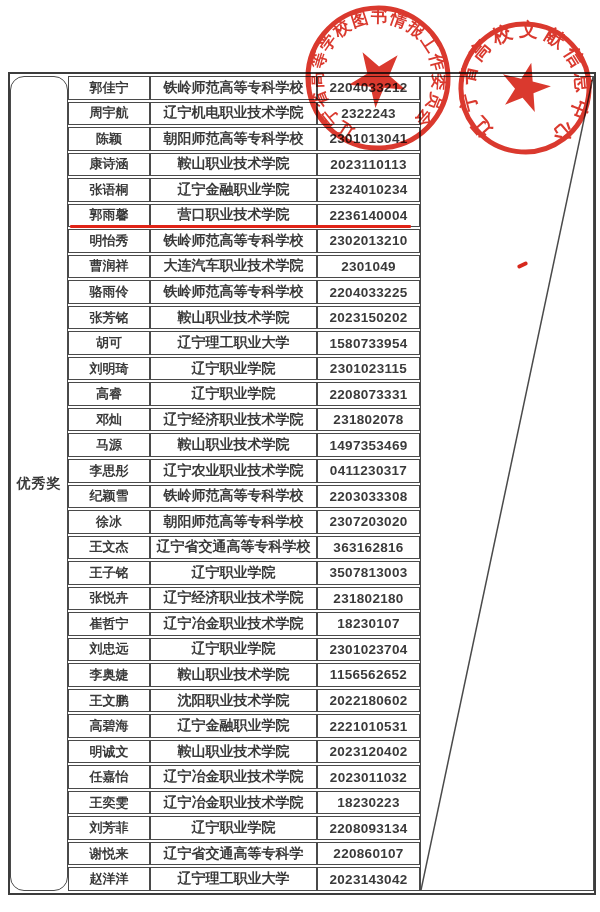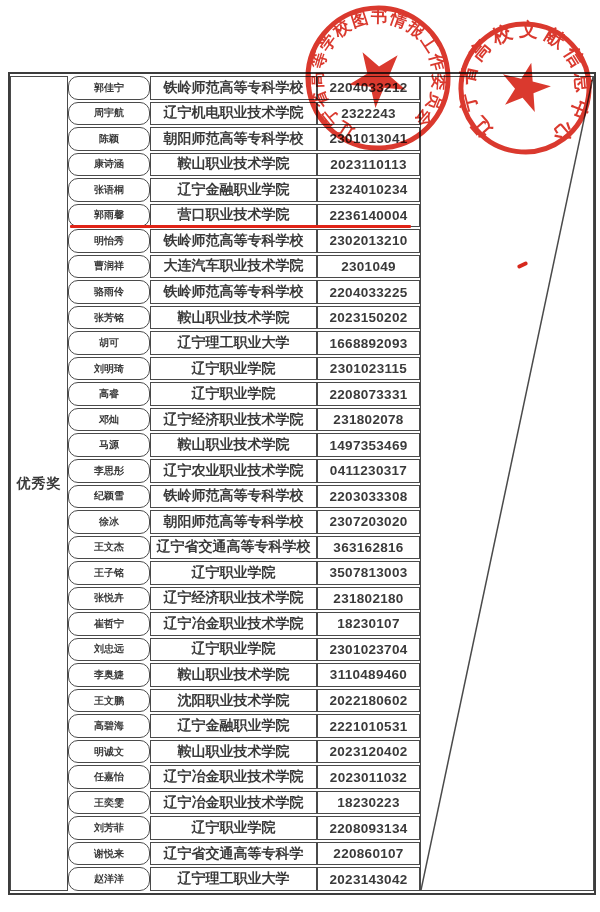--- a/index.html
+++ b/index.html
@@ -10,22 +10,22 @@
   table.results{
     position:absolute;left:8px;top:72px;width:584px;height:823px;
     border-collapse:separate;border-spacing:0 2px;table-layout:fixed;
     border:2px solid #3c3c3c;
   }
   table.results td{
     border:1.4px solid #4a4a4a;text-align:center;vertical-align:middle;
     color:#3a3a3a;font-weight:600;padding:0;overflow:hidden;white-space:nowrap;
     background:transparent;
   }
-  td.award{font-size:14px;letter-spacing:1px;}
-  td.name{font-size:10px;border-radius:10px;}
+  td.award{font-size:14px;letter-spacing:1px;border-radius:14px;}
+  td.name{font-size:13px;}
   td.school{font-size:14px;}
   td.num{font-size:13.5px;letter-spacing:.3px;color:#343434;}
   td.diag{border:none;position:relative;}
   td.diag svg{position:absolute;left:0;top:0;width:100%;height:100%;}
   .underline{
     position:absolute;left:70px;top:225px;width:341px;height:3.2px;
     background:#e02417;z-index:4;border-radius:1px;
   }
   .tick{
     position:absolute;left:517px;top:263px;width:11px;height:4px;
@@ -107,21 +107,21 @@
           <td class="num">2204033225</td>
         </tr>
         <tr>
           <td class="name">张芳铭</td>
           <td class="school">鞍山职业技术学院</td>
           <td class="num">2023150202</td>
         </tr>
         <tr>
           <td class="name">胡可</td>
           <td class="school">辽宁理工职业大学</td>
-          <td class="num">1668892093</td>
+          <td class="num">1580733954</td>
         </tr>
         <tr>
           <td class="name">刘明琦</td>
           <td class="school">辽宁职业学院</td>
           <td class="num">2301023115</td>
         </tr>
         <tr>
           <td class="name">高睿</td>
           <td class="school">辽宁职业学院</td>
           <td class="num">2208073331</td>
@@ -172,21 +172,21 @@
           <td class="num">18230107</td>
         </tr>
         <tr>
           <td class="name">刘忠远</td>
           <td class="school">辽宁职业学院</td>
           <td class="num">2301023704</td>
         </tr>
         <tr>
           <td class="name">李奥婕</td>
           <td class="school">鞍山职业技术学院</td>
-          <td class="num">3110489460</td>
+          <td class="num">1156562652</td>
         </tr>
         <tr>
           <td class="name">王文鹏</td>
           <td class="school">沈阳职业技术学院</td>
           <td class="num">2022180602</td>
         </tr>
         <tr>
           <td class="name">高碧海</td>
           <td class="school">辽宁金融职业学院</td>
           <td class="num">2221010531</td>

